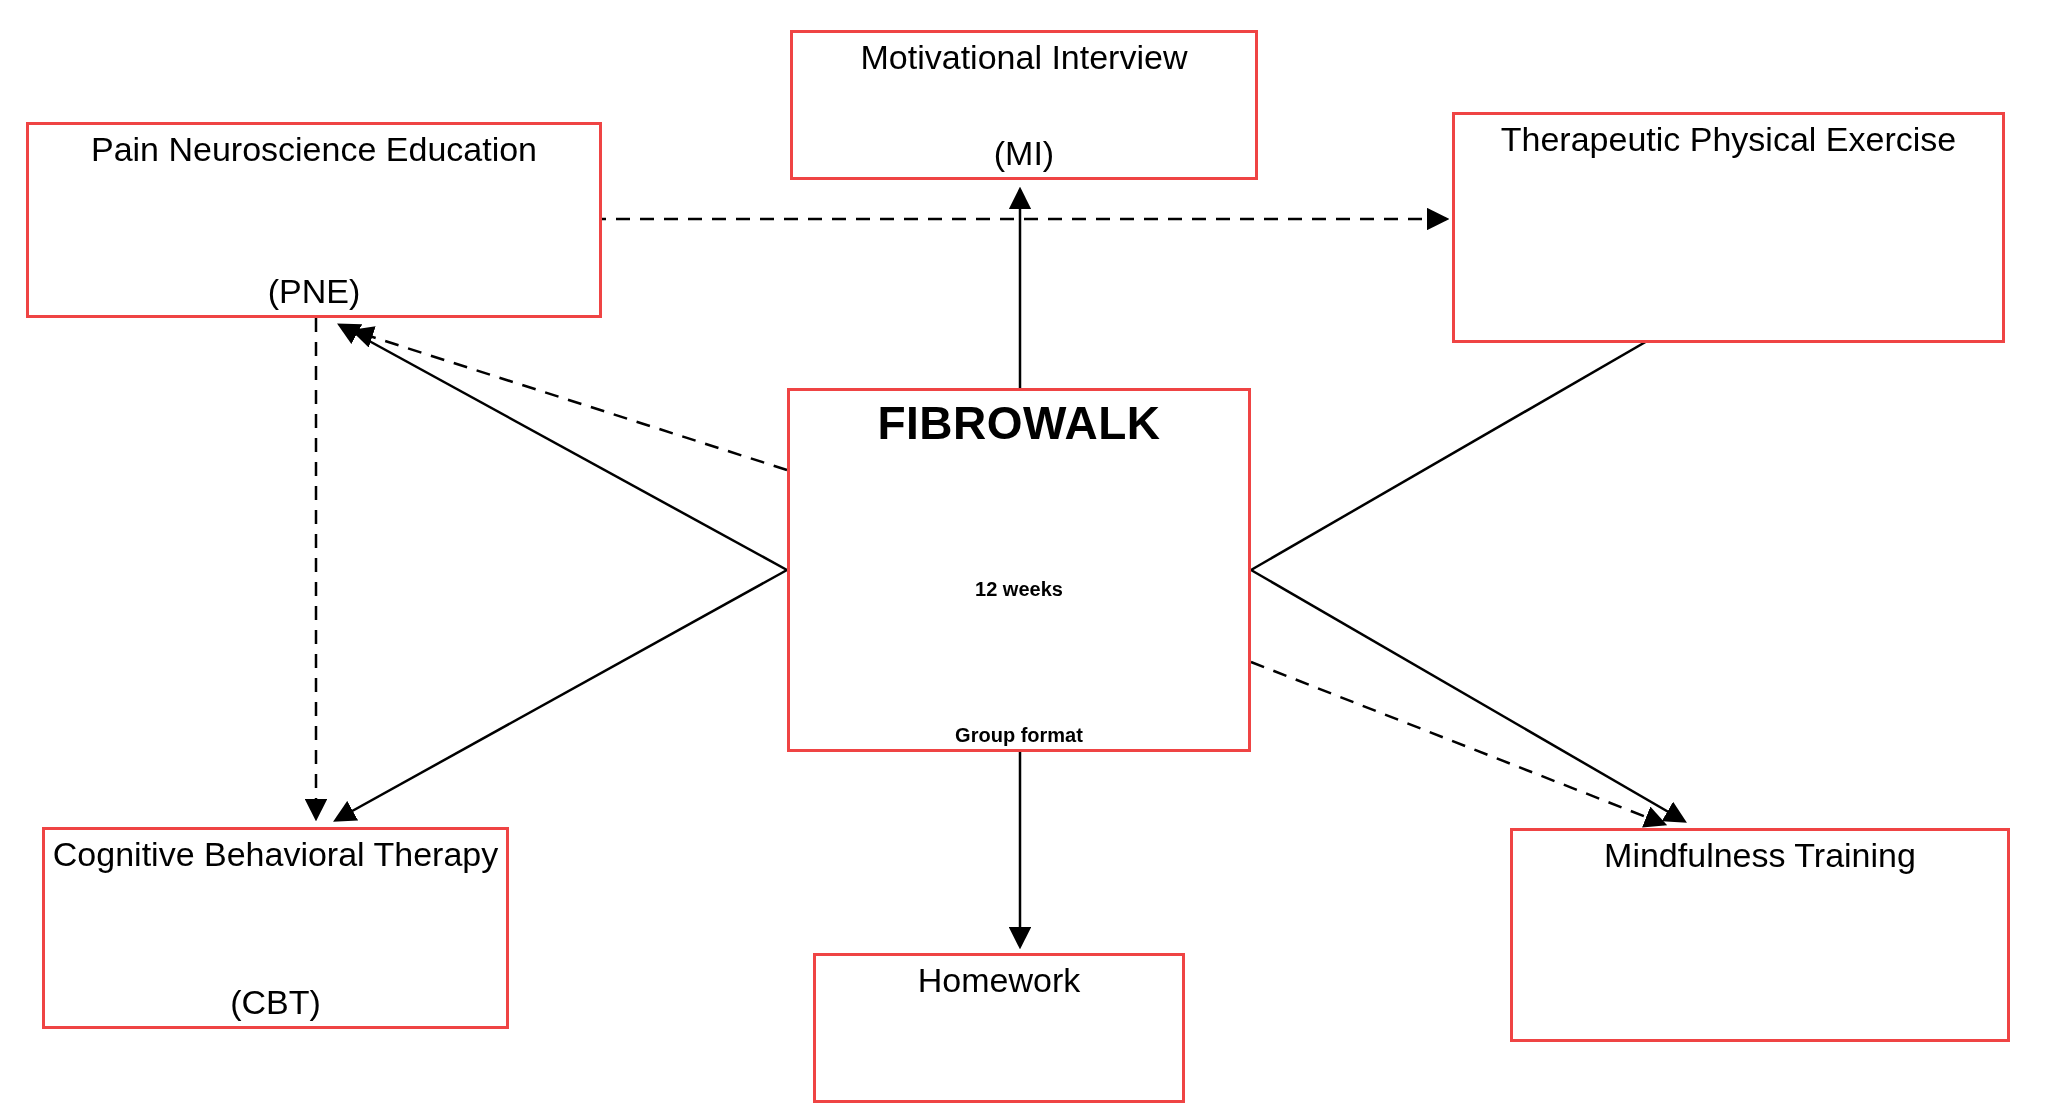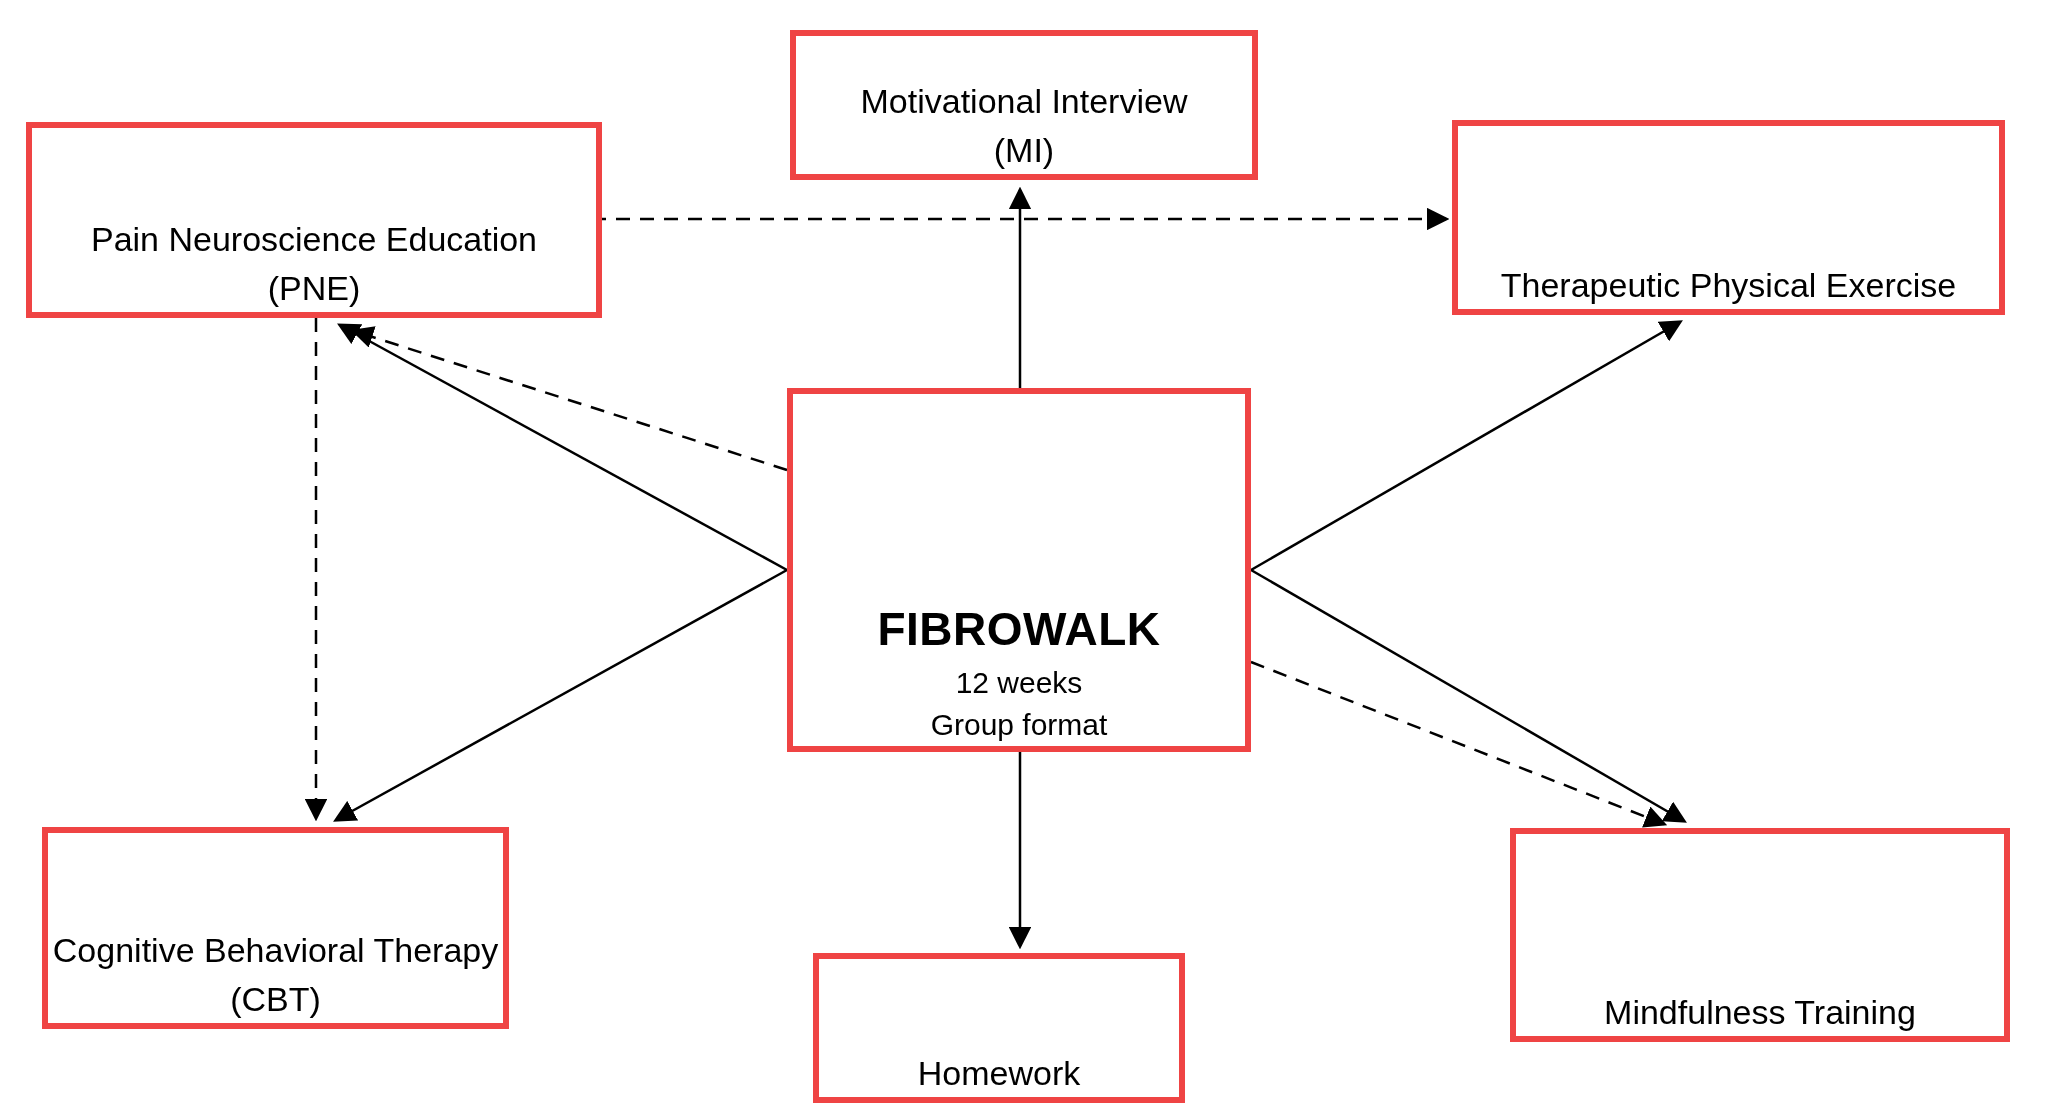--- a/index.html
+++ b/index.html
@@ -10,42 +10,43 @@
     font-family:"Liberation Sans","DejaVu Sans",sans-serif;
     color:#000000;
     overflow:hidden;
   }
   .connector-layer{
     position:absolute;left:0;top:0;width:2048px;height:1120px;
   }
   .node{
     position:absolute;
     box-sizing:border-box;
-    border:6px solid #ef4444;
+    border:3px solid #ef4444;
     background:#ffffff;
     display:flex;
     flex-direction:column;
     align-items:center;
-    justify-content:flex-end;
+    justify-content:space-between;
     text-align:center;
   }
   .nline{
     font-size:34px;
     line-height:1.42;
     color:#000000;
     white-space:nowrap;
   }
   .center-title{
     font-size:46px;
     font-weight:bold;
     letter-spacing:0.5px;
   }
   .center-detail{
-    font-size:30px;
+    font-size:20px;
     line-height:1.4;
+    font-weight:bold;
   }
 </style>
 </head>
 <body>
 
 <div class="canvas">
 
   <svg class="connector-layer" width="2048" height="1120" viewBox="0 0 2048 1120" xmlns="http://www.w3.org/2000/svg">
     <defs>
       <marker id="arrowhead" viewBox="0 0 10 10" refX="8.5" refY="5" markerWidth="9" markerHeight="9" orient="auto-start-reverse" markerUnits="strokeWidth">
@@ -69,21 +70,21 @@
   <div class="node" style="left:790px;top:30px;width:468px;height:150px">
     <div class="nline">Motivational Interview</div>
     <div class="nline">(MI)</div>
   </div>
 
   <div class="node" style="left:26px;top:122px;width:576px;height:196px">
     <div class="nline">Pain Neuroscience Education</div>
     <div class="nline">(PNE)</div>
   </div>
 
-  <div class="node" style="left:1452px;top:120px;width:553px;height:195px">
+  <div class="node" style="left:1452px;top:112px;width:553px;height:231px">
     <div class="nline">Therapeutic Physical Exercise</div>
   </div>
 
   <div class="node" style="left:787px;top:388px;width:464px;height:364px">
     <div class="nline center-title">FIBROWALK</div>
     <div class="center-detail">12 weeks</div>
     <div class="center-detail">Group format</div>
   </div>
 
   <div class="node" style="left:42px;top:827px;width:467px;height:202px">

